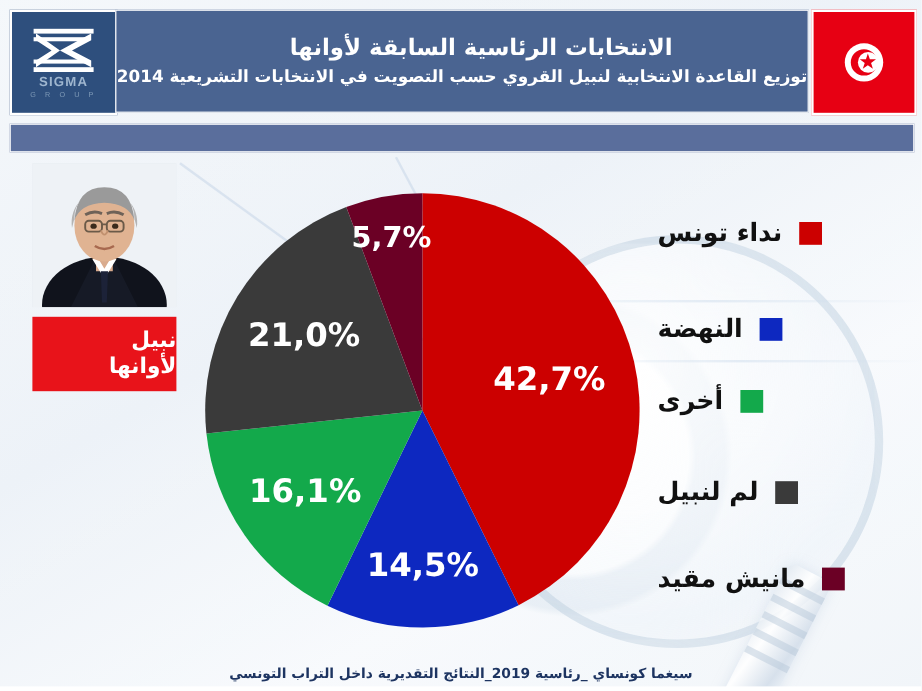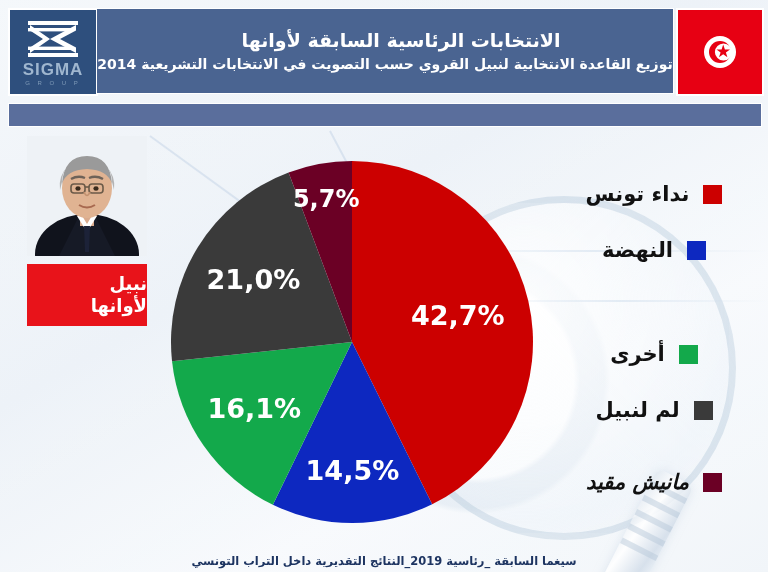--- a/index.html
+++ b/index.html
@@ -41,21 +41,21 @@
 
   
   #header{position:absolute;left:8px;top:8px;width:752px;height:84px;}
   .logo-box{
     position:absolute;left:0;top:0;width:86px;height:84px;
     background:#2e4f7d;border:2px solid #ffffff;
     display:flex;flex-direction:column;align-items:center;justify-content:center;
   }
   .logo-sigma{width:54px;height:40px;display:block;}
   .logo-text{
-    color:#9fb6cf;font-size:17px;font-weight:bold;letter-spacing:1px;
+    color:#9fb6cf;font-size:11px;font-weight:bold;letter-spacing:1px;
     font-family:"Liberation Sans",sans-serif;line-height:1;margin-top:2px;
   }
   .logo-sub{
     color:#7f9ab7;font-size:6px;letter-spacing:3px;
     font-family:"Liberation Sans",sans-serif;margin-top:2px;
   }
   .title-box{
     position:absolute;left:88px;top:0;width:576px;height:84px;
     background:#4a6491;border:1px solid #ffffff;
     display:flex;flex-direction:column;align-items:center;justify-content:center;
@@ -106,21 +106,21 @@
     fill:#ffffff;font-family:"DejaVu Sans","Liberation Sans",sans-serif;
     font-size:27px;font-weight:bold;text-anchor:middle;dominant-baseline:middle;
   }
   .slice-label.sm{font-size:24px;}
 
   
   #legend{position:absolute;left:548px;top:172px;width:212px;height:326px;}
   .legend-row{
     position:absolute;right:0;width:212px;height:44px;
     display:flex;flex-direction:row-reverse;align-items:center;
-    direction:rtl;gap:14px;justify-content:center;
+    direction:rtl;gap:14px;
   }
   .legend-label{
     color:#111111;font-weight:bold;font-size:21px;direction:rtl;
     white-space:nowrap;text-align:right;
   }
   .legend-swatch{width:19px;height:19px;flex:0 0 auto;}
 
   
   #footer{
     position:absolute;left:0;top:549px;width:768px;height:24px;
@@ -229,36 +229,36 @@
           <text x="158.2" y="41.5" class="slice-label sm">5,7%</text>
         </g>
     </svg>
   </div>
 
   <div id="legend">
       <div class="legend-row" style="top: 0px;">
         <span class="legend-label">نداء تونس</span>
         <span class="legend-swatch" style="background: rgb(204, 0, 0);"></span>
       </div>
-      <div class="legend-row" style="top: 56px;">
+      <div class="legend-row" style="top: 80px;">
         <span class="legend-label">النهضة</span>
         <span class="legend-swatch" style="background: rgb(13, 40, 192);"></span>
       </div>
-      <div class="legend-row" style="top: 160px;">
+      <div class="legend-row" style="top: 140px;">
         <span class="legend-label">أخرى</span>
         <span class="legend-swatch" style="background: rgb(19, 169, 75);"></span>
       </div>
       <div class="legend-row" style="top: 216px;">
         <span class="legend-label">لم لنبيل</span>
         <span class="legend-swatch" style="background: rgb(58, 58, 58);"></span>
       </div>
-      <div class="legend-row" style="top: 288px; font-style: italic;">
+      <div class="legend-row" style="top: 288px;">
         <span class="legend-label">مانيش مقيد</span>
         <span class="legend-swatch" style="background: rgb(107, 0, 37);"></span>
       </div>
     </div>
 
   <div id="footer">
-    <div class="footer-text">سيغما السابقة _رئاسية 2019_النتائج التقديرية داخل التراب التونسي</div>
+    <div class="footer-text">سيغما كونساي _رئاسية 2019_النتائج التقديرية داخل التراب التونسي</div>
   </div>
   <div id="footer-rule"></div>
 
 </div>
 
 </body></html>

